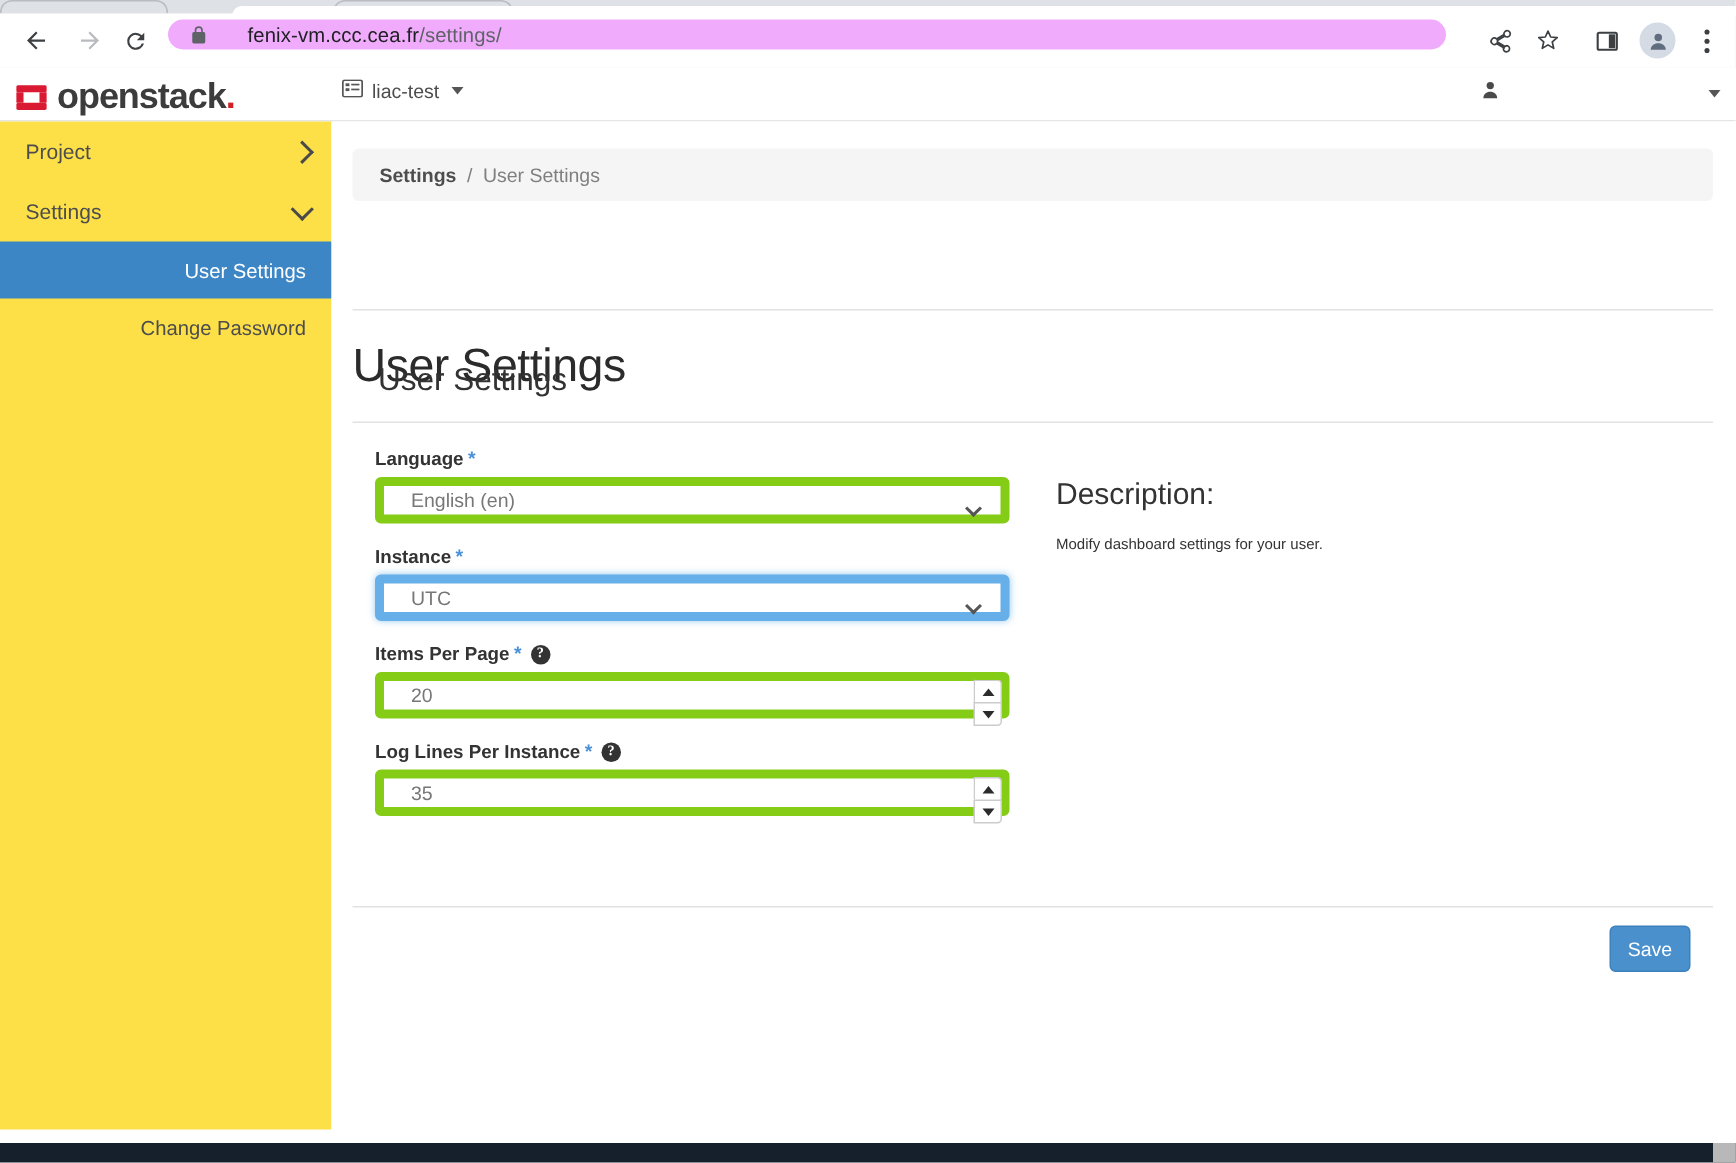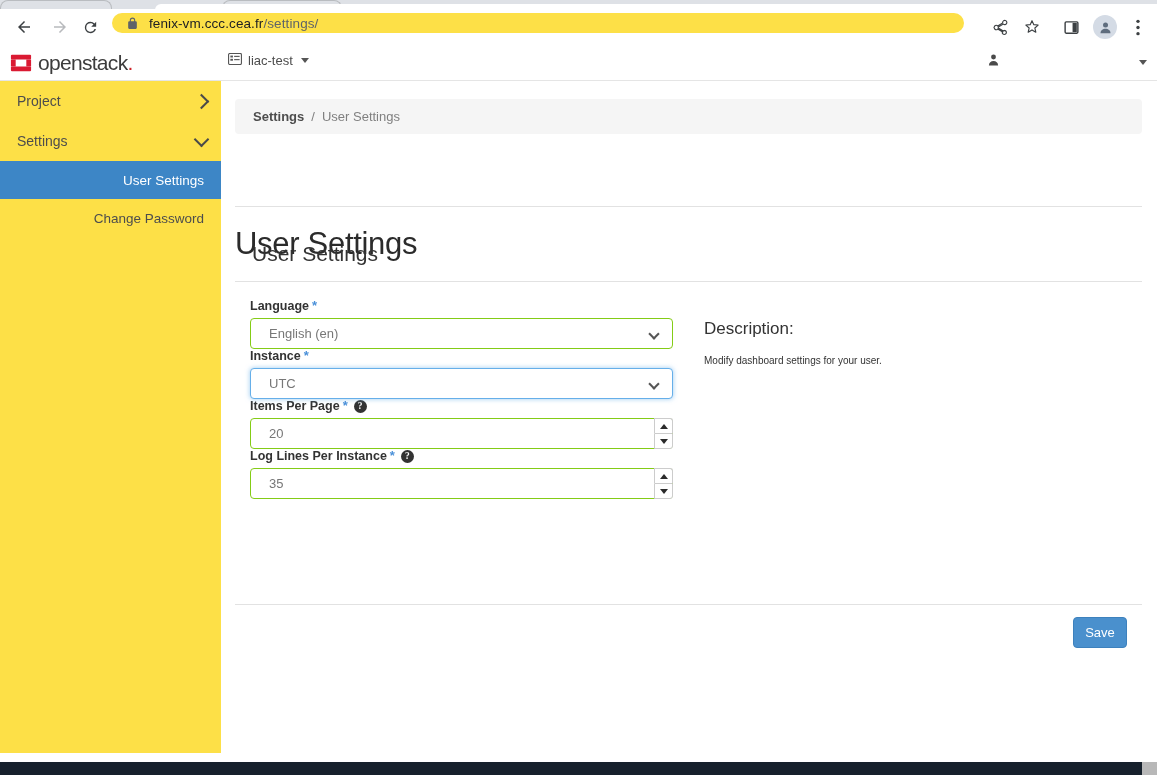--- a/index.html
+++ b/index.html
@@ -46,23 +46,23 @@
     display: flex; align-items: center; justify-content: center;
     border-radius: 50%; cursor: pointer;
   }
   #back-btn { left: 9px; }
   #forward-btn { left: 45px; }
   #reload-btn { left: 75px; }
 
   .omnibox {
     position: absolute; top: 4px; left: 112px;
     width: 852px; height: 20px;
-    background: #fde047;
+    background: #f0abfc;
     border-radius: 14px;
-    display: flex; align-items: center;
+    display: flex; align-items: center; gap: 16px;
   }
   .omnibox .lock { margin-left: 14px; display:flex; align-items:center; }
   .url-text {
     margin-left: 10px;
     font-size: 13.5px;
     color: #202124;
     letter-spacing: .1px;
     white-space: nowrap;
   }
   .url-text .url-path { color: #5f6368; }
@@ -91,21 +91,21 @@
   }
   #os-logo {
     position: absolute; left: 10px; top: 6px;
     display: flex; align-items: center; gap: 6px;
   }
   .os-logo-mark {
     width: 22px; height: 22px;
     position: relative;
   }
   .os-logo-text {
-    font-size: 21px; font-weight: 400; color: #3c3c3c;
+    font-size: 24px; font-weight: 700; color: #3c3c3c;
     letter-spacing: -0.7px;
   }
   .os-logo-text .dot { color: #cf2127; }
 
   #project-switcher {
     position: absolute; left: 180px; top: 8px;
     display: flex; align-items: center; gap: 6px;
     font-size: 13px; color: #4d4d4d; cursor: pointer; padding-left: 48px;
   }
   .caret-down {
@@ -195,41 +195,41 @@
   #panel-title {
     position: absolute; top: 161px; left: 31px;
     font-size: 21px; color: #333333; font-weight: 400;
   }
 
   
   .form-col {
     position: absolute; left: 29px; top: 218px;
     width: 425px;
   }
-  .form-group { }
+  .form-group { margin-bottom: 15px; }
   .form-label {
     font-size: 12.5px; font-weight: 700; color: #333333;
     display: flex; align-items: center;
     margin-bottom: 5px;
   }
   .req-star {
     color: #4a90d9; font-size: 13px;
     margin-left: 3px; line-height: 1; position: relative; top: -1px;
   }
   .help-icon {
     display: inline-flex; align-items: center; justify-content: center;
     width: 13px; height: 13px; border-radius: 50%;
     background: #333333; color: #ffffff;
     font-size: 9.5px; font-weight: 700;
     margin-left: 6px; cursor: pointer;
     font-family: "Liberation Serif", serif;
   }
   .ctrl {
     width: 423px; height: 31px;
-    border: 1px solid #84cc16;
+    border: 6px solid #84cc16;
     border-radius: 4px;
     background: #ffffff;
     font-size: 13px; color: #777777;
     display: flex; align-items: center;
     padding-left: 18px;
     position: relative;
     cursor: pointer;
   }
   .ctrl.focused {
     border-color: #66afe9;
@@ -268,21 +268,21 @@
     border-right: 4.5px solid transparent;
     border-top: 5px solid #2b2b2b;
   }
 
   
   #desc-col {
     position: absolute; left: 483px; top: 238px;
     width: 420px;
   }
   #desc-heading {
-    font-size: 17px; color: #333333; font-weight: 400;
+    font-size: 20px; color: #333333; font-weight: 400;
     margin-bottom: 16px;
   }
   #desc-body { font-size: 10px; color: #333333; }
 
   
   #save-button {
     position: absolute; top: 536px; left: 852px;
     width: 54px; height: 31px;
     background: #4a90cd;
     border: 1px solid #3d81bd;

